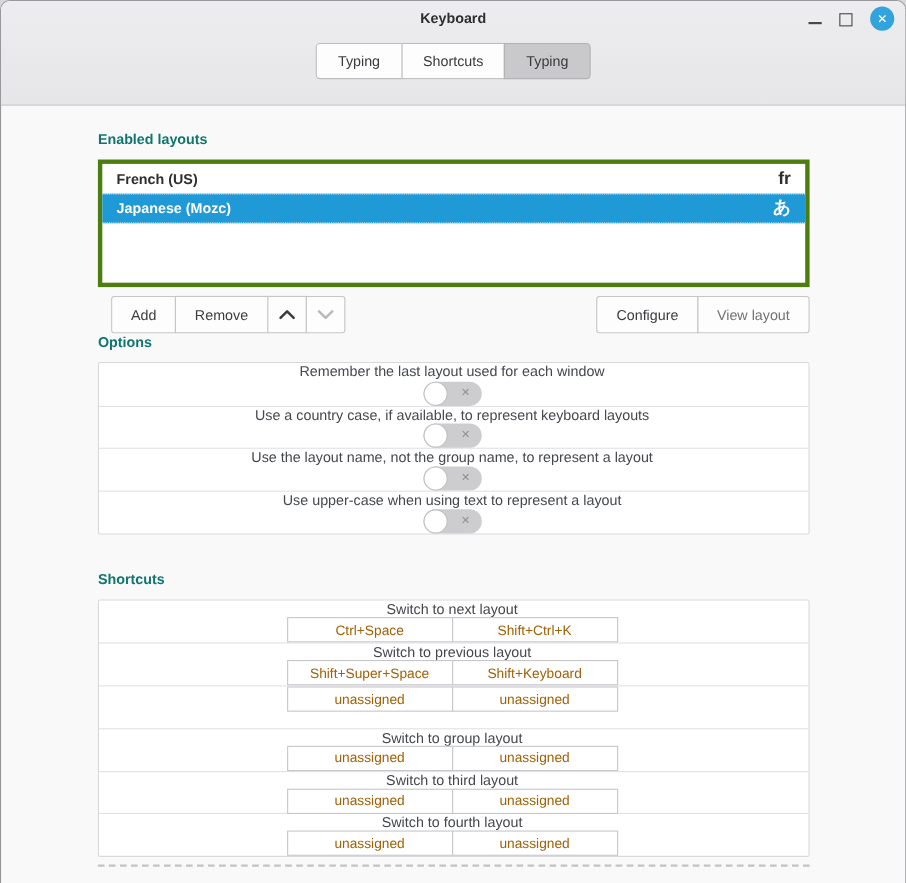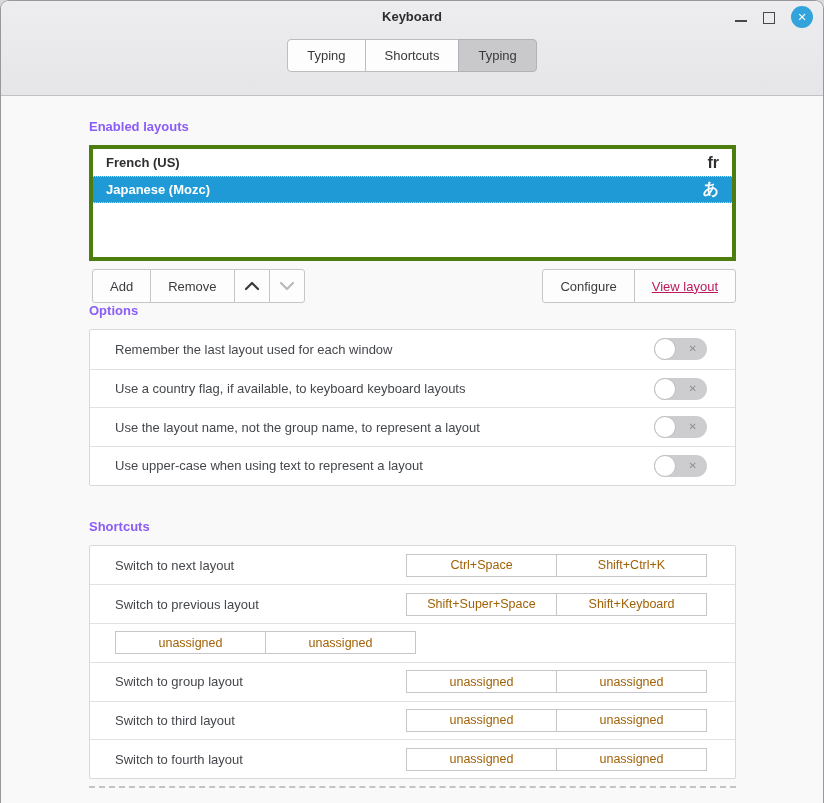--- a/index.html
+++ b/index.html
@@ -47,21 +47,21 @@
     background:#fdfdfd;border:1px solid #bdbdc1;
     font-size:13px;color:#3a3a3e;
     display:flex;align-items:center;margin-left:-1px;cursor:default;
   }
   .tab:first-child{border-radius:4px 0 0 4px;margin-left:0;}
   .tab:last-child{border-radius:0 4px 4px 0;}
   .tab.selected{background:#c9c9cb;border-color:#b2b2b6;}
   
   .content{padding:23px 87px 0 88px;}
   .section-heading{
-    font-size:13px;font-weight:bold;color:#8b5cf6;
+    font-size:13px;font-weight:bold;color:#0f766e;
     margin:0 0 11px 0;
   }
   .mt-options{}
   .mt-shortcuts{margin-top:33px;}
   
   .listbox{
     height:116px;background:#fff;
     border:4px solid #4d7c0f;
   }
   .list-row{
@@ -77,30 +77,31 @@
   }
   
   .toolbar{margin-top:8px;display:flex;justify-content:space-between;}
   .btn-group{display:flex;}
   .btn{
     height:34px;background:#fdfdfd;border:1px solid #c6c6ca;
     color:#3c3c40;font-size:13px;padding:0 17px;
     display:flex;align-items:center;justify-content:center;
     margin-left:-1px;cursor:default;
   }
-  .btn-group .btn:first-child{border-radius:3px 0 0 3px;margin-left:3px;}
+  .btn-group .btn:first-child{border-radius:3px 0 0 3px;margin-left:12px;}
   .btn-group .btn:last-child{border-radius:0 3px 3px 0;}
   .btn.arrow{width:36px;padding:0;}
-  .btn.disabled{color:#be185d;text-decoration:underline;}
+  .btn.disabled{color:#737373;}
   .chev{display:block;}
   
   .panel{background:#fff;border:1px solid #d9d9dc;border-radius:2px;}
   .panel-row{
     height:38.7px;display:flex;align-items:center;
     padding:0 28px 0 25px;
+    flex-direction:column;
   }
   .panel-row + .panel-row{border-top:1px solid #e2e2e4;}
   .option-label,.shortcut-label{flex:1;font-size:13px;color:#44474c;}
   
   .toggle{
     width:53px;height:22px;border-radius:11px;background:#cdcdcf;
     position:relative;flex-shrink:0;cursor:default;
   }
   .toggle .knob{
     position:absolute;left:0;top:0;width:22px;height:22px;border-radius:50%;
@@ -183,21 +184,21 @@
     <div class="section-heading mt-options">Options</div>
     <div class="panel">
       <div class="panel-row">
         <span class="option-label">Remember the last layout used for each window</span>
         <div class="toggle">
           <span class="offmark">✕</span>
           <span class="knob"></span>
         </div>
       </div>
       <div class="panel-row">
-        <span class="option-label">Use a country flag, if available, to keyboard keyboard layouts</span>
+        <span class="option-label">Use a country case, if available, to represent keyboard layouts</span>
         <div class="toggle">
           <span class="offmark">✕</span>
           <span class="knob"></span>
         </div>
       </div>
       <div class="panel-row">
         <span class="option-label">Use the layout name, not the group name, to represent a layout</span>
         <div class="toggle">
           <span class="offmark">✕</span>
           <span class="knob"></span>

